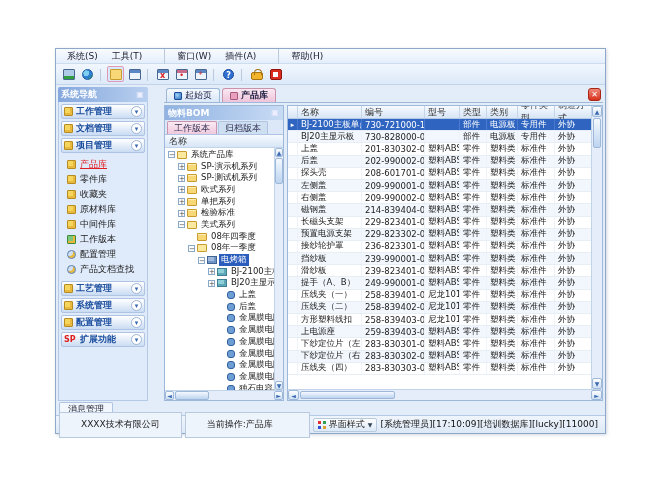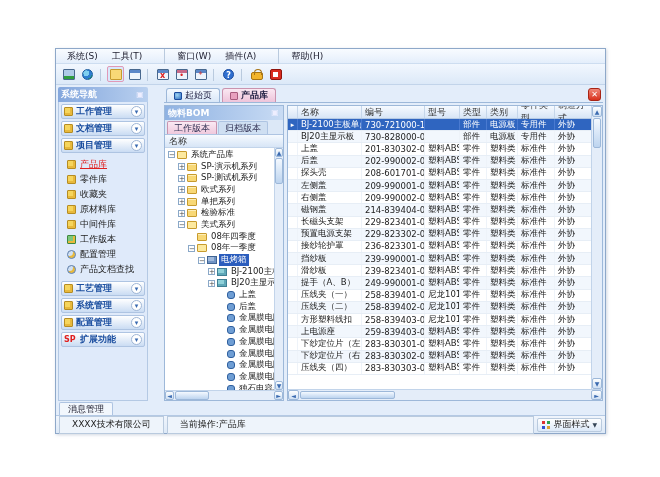--- a/index.html
+++ b/index.html
@@ -155,21 +155,21 @@
   .ghscroll { height:11px; flex:none; background:#e4edf9; border-top:1px solid #c2d4ea; display:flex; }
   .ghscroll .sarrow { width:11px; }
   .ghscroll .sthumb { width:95px; margin:1px; }
 
   
   .msgrow { height:14px; flex:none; display:flex; align-items:flex-end; padding-left:3px; }
   .msgtab { height:13px; padding:0 8px; display:flex; align-items:center; background:#f2f7fd;
             border:1px solid #aec4e2; border-bottom:none; border-radius:2px 2px 0 0; color:#223; }
   .statusbar { height:18px; flex:none; background:linear-gradient(#f0f5fc,#dde9f7); border-top:1px solid #b4c9e4;
                display:flex; align-items:center; gap:3px; padding:0 3px; }
-  .sb-box { height:18px; display:flex; align-items:center; padding:0 12px; border:1px solid #b9cade;
+  .sb-box { height:26px; display:flex; align-items:center; padding:0 21px; border:1px solid #b9cade;
             background:#eef4fb; white-space:nowrap; }
   .sb-op { flex:1; justify-content:flex-start; }
   .style-btn { height:14px; display:flex; align-items:center; gap:3px; padding:0 4px; border:1px solid #b9cade;
                background:linear-gradient(#fdfefe,#dce9f8); border-radius:2px; }
   .style-grid { width:8px; height:8px; position:relative; }
   .style-grid::before { content:""; position:absolute; width:3px; height:3px; background:#e03030;
         box-shadow:5px 0 0 #30a050, 0 5px 0 #3050d0, 5px 5px 0 #e0a030; }
   .dd-arrow { font-size:6px; color:#345; }
   .session { white-space:nowrap; color:#111; padding-right:4px; }
 </style>
@@ -812,14 +812,15 @@
     </div>
   </div>
   <div class="statusbar">
     <div class="sb-box">XXXX技术有限公司</div>
     <div class="sb-box sb-op">当前操作:产品库</div>
     <div class="style-btn">
       <span class="style-grid"></span>
       <span>界面样式</span>
       <span class="dd-arrow">▼</span>
     </div>
+    <div class="session">[系统管理员][17:10:09][培训数据库][lucky][11000]</div>
   </div>
 </div>
 
 </body></html>

